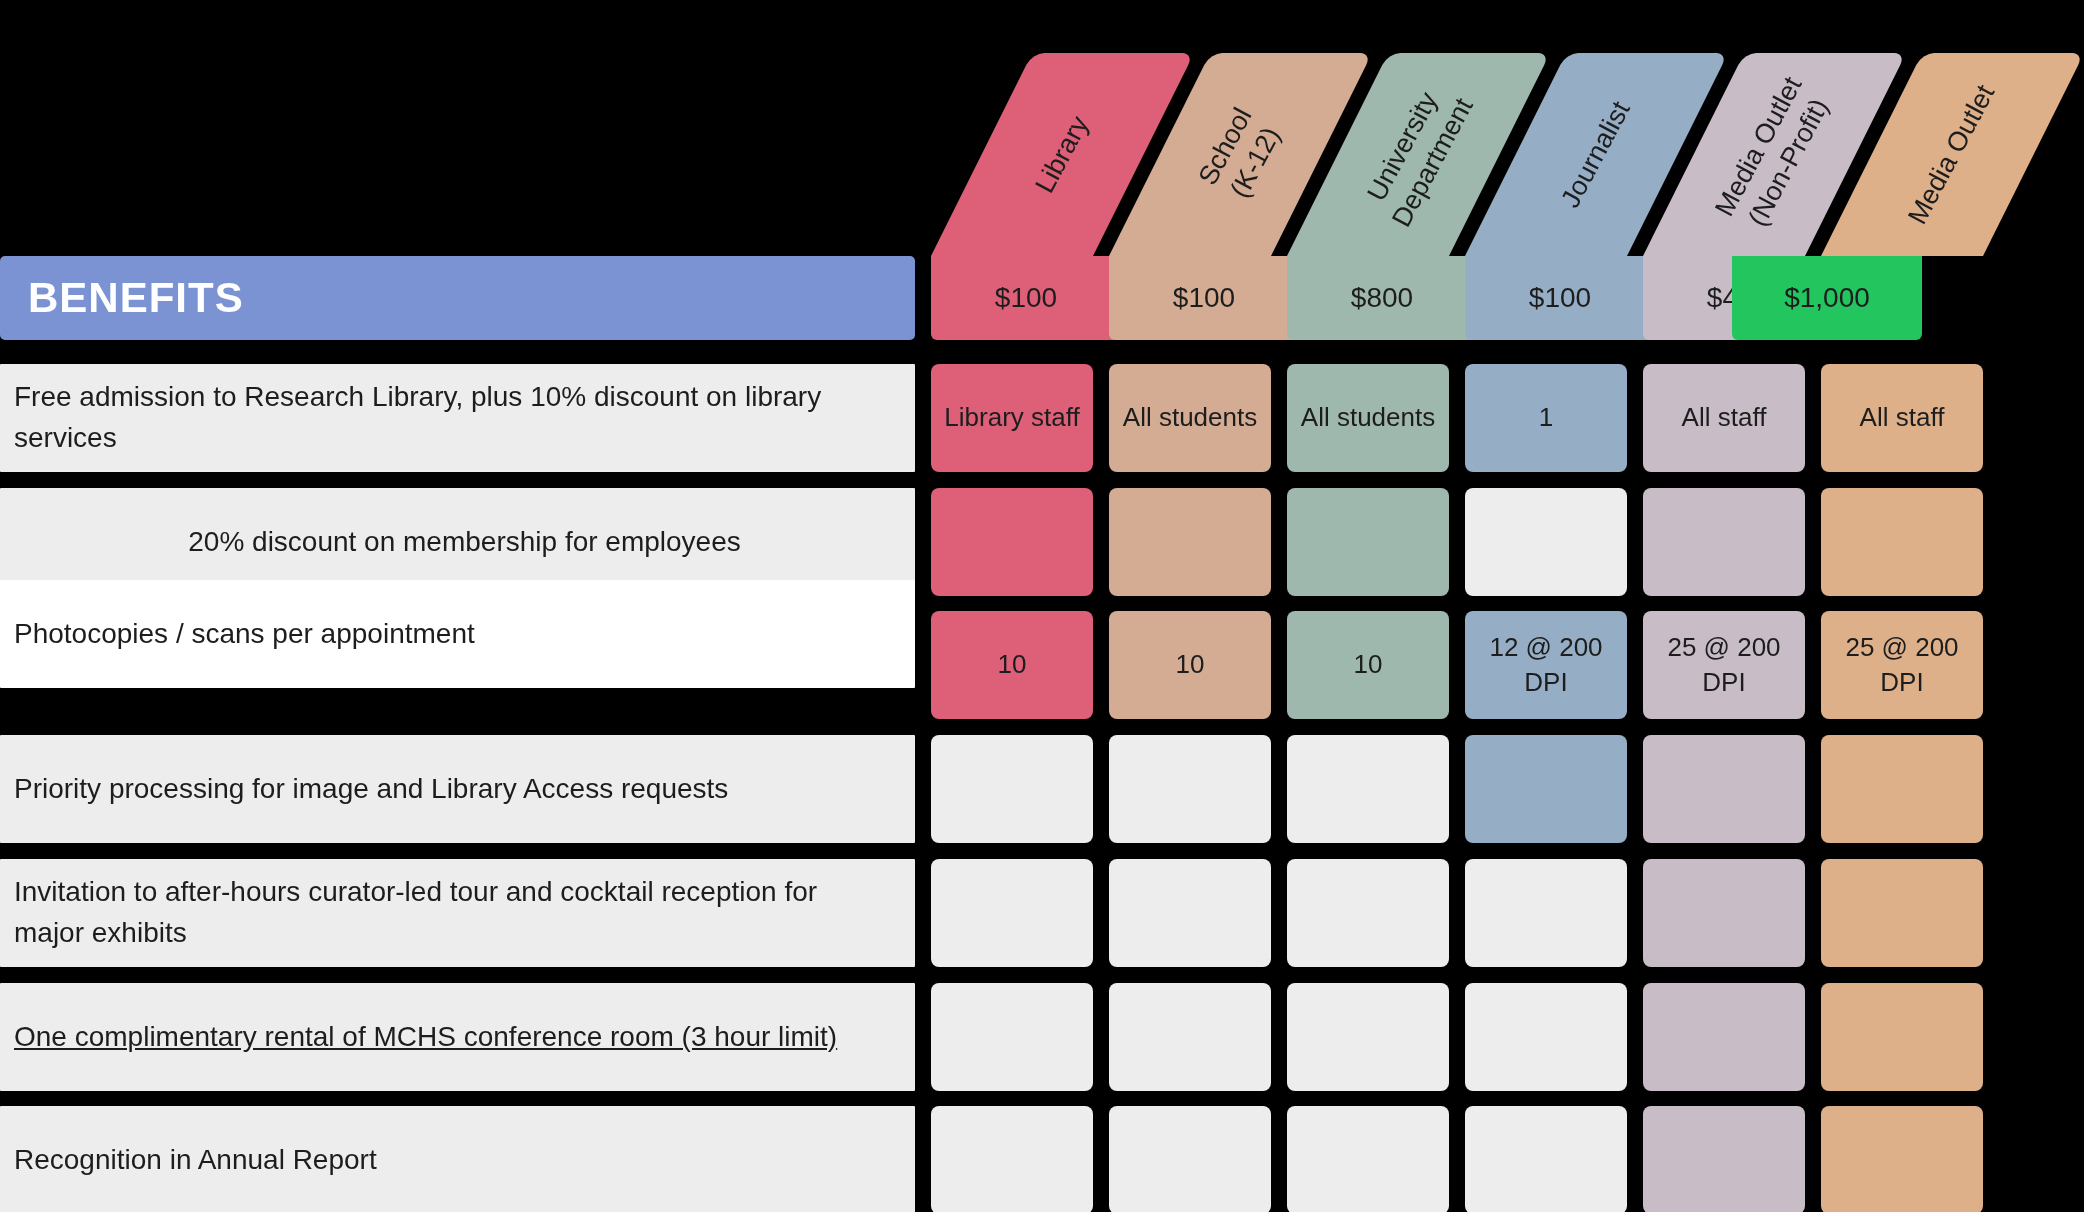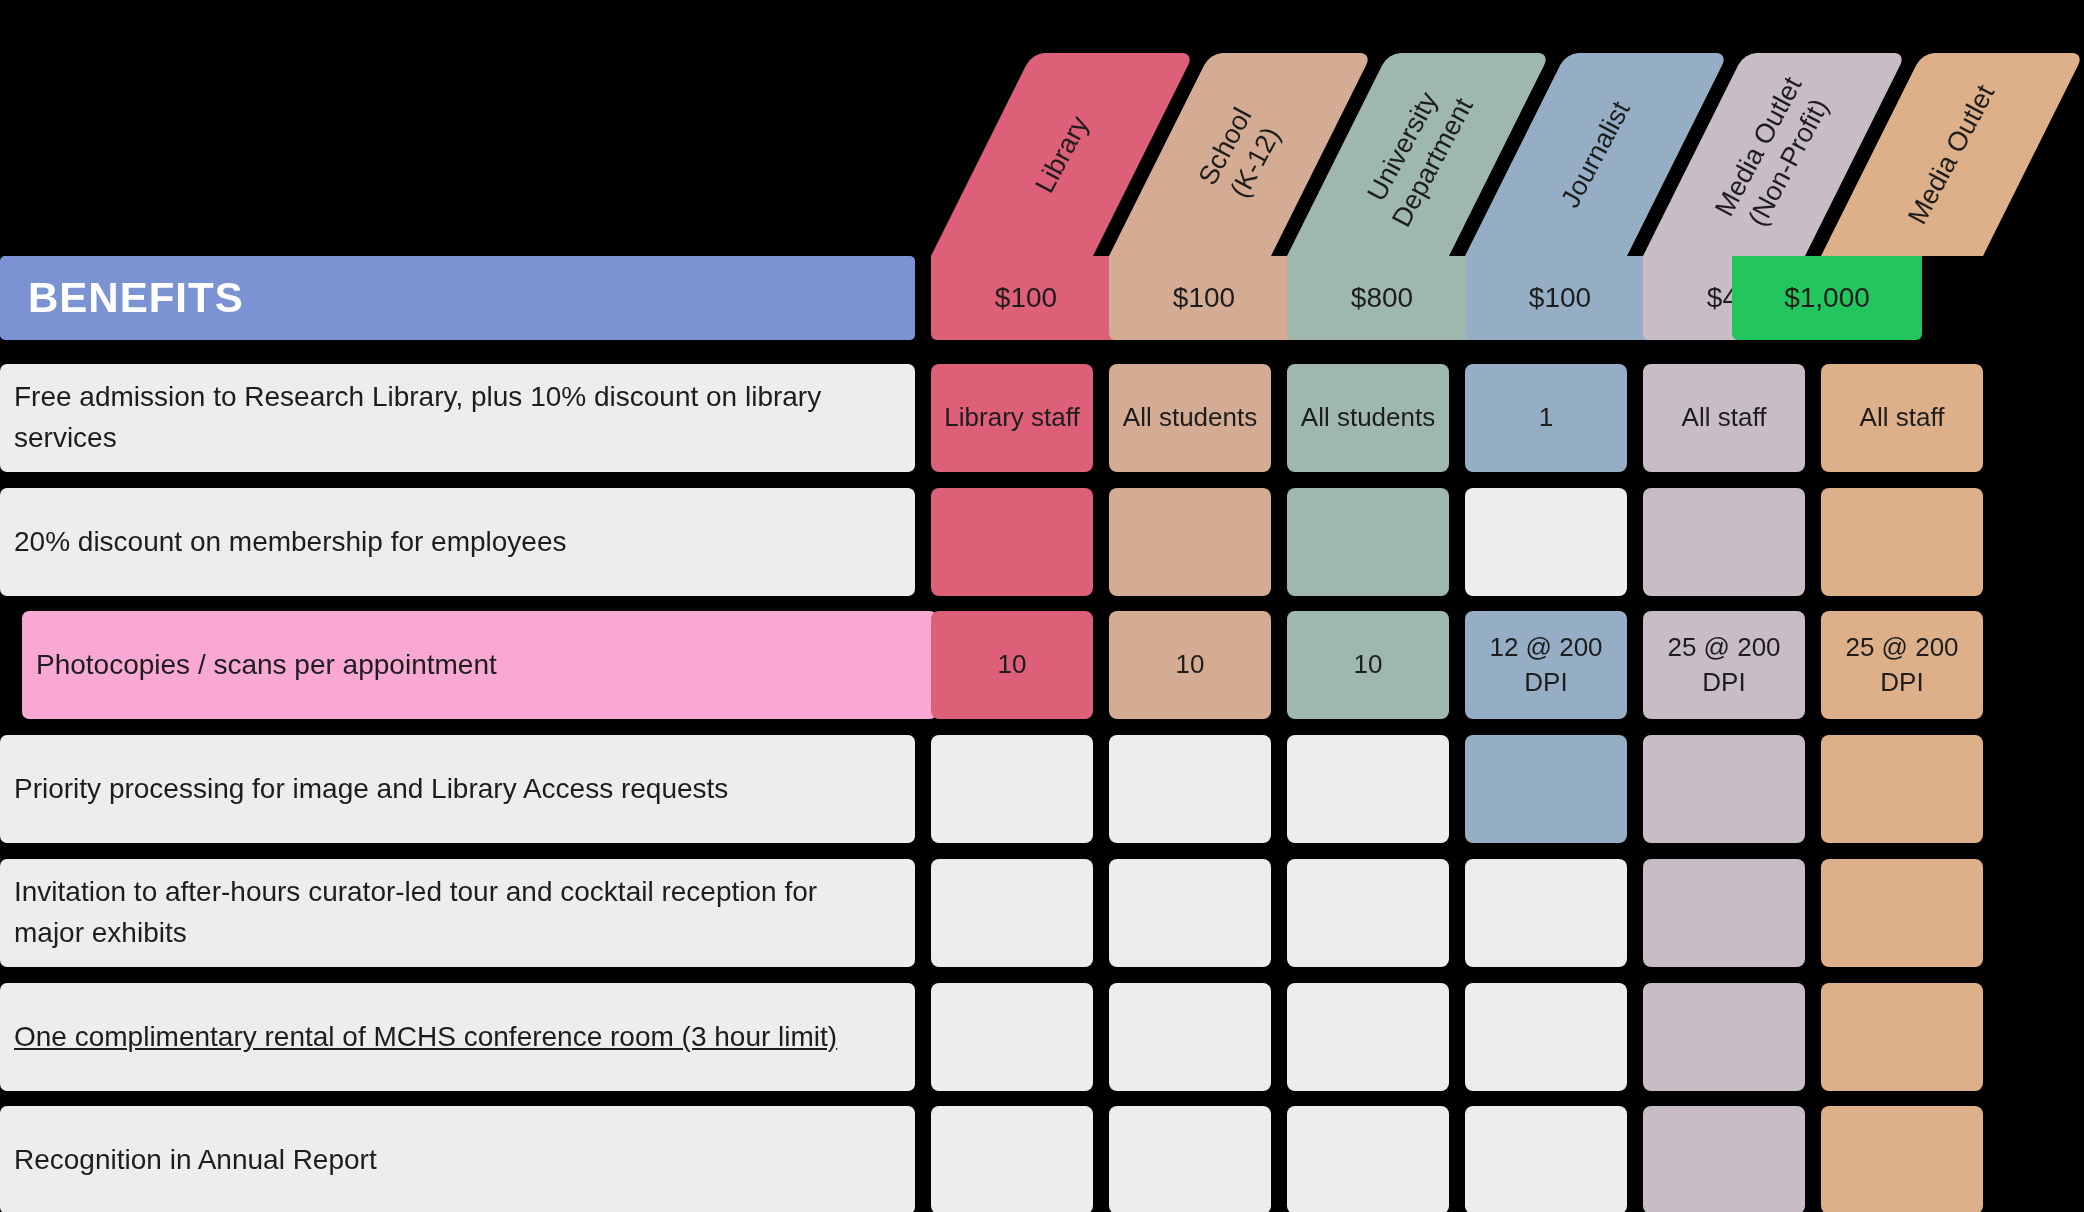--- a/index.html
+++ b/index.html
@@ -28,21 +28,21 @@
     font-size:27px;line-height:1.25;color:#1d1d1d;
   }
   .col-price{
     position:absolute;top:256px;width:190px;height:84px;
     display:flex;align-items:center;justify-content:center;
     font-size:28px;border-radius:0 0 6px 6px;
   }
   
   .row-label{
     position:absolute;left:0;width:915px;height:108px;background:#ededed;
-    display:flex;align-items:center;border-radius:7px;
+    display:flex;align-items:center;border-radius:1px;
   }
   .row-label span{
     display:block;max-width:830px;padding-left:14px;
     font-size:28px;line-height:1.45;color:#1d1d1d;
   }
   .cell{
     position:absolute;width:162px;height:108px;border-radius:8px;
     display:flex;align-items:center;justify-content:center;
     text-align:center;font-size:26px;line-height:1.35;color:#1d1d1d;
     padding:0 6px;box-sizing:border-box;
@@ -87,30 +87,30 @@
   <div id="rows">
       <div class="row-label" style="top: 364px; background: rgb(237, 237, 237);">
         <span>Free admission to Research Library, plus 10% discount on library services</span>
       </div>
       <div class="cell" style="left: 931px; top: 364px; background: rgb(221, 95, 120);">Library staff</div>
       <div class="cell" style="left: 1109px; top: 364px; background: rgb(211, 172, 147);">All students</div>
       <div class="cell" style="left: 1287px; top: 364px; background: rgb(159, 184, 174);">All students</div>
       <div class="cell" style="left: 1465px; top: 364px; background: rgb(149, 174, 198);">1</div>
       <div class="cell" style="left: 1643px; top: 364px; background: rgb(200, 189, 199);">All staff</div>
       <div class="cell" style="left: 1821px; top: 364px; background: rgb(221, 176, 138);">All staff</div>
-      <div class="row-label" style="top: 488px; background: rgb(237, 237, 237);">
+      <div class="row-label" style="top: 488px; background: rgb(237, 237, 237); justify-content: center;">
         <span>20% discount on membership for employees</span>
       </div>
       <div class="cell" style="left: 931px; top: 488px; background: rgb(221, 95, 120);"></div>
       <div class="cell" style="left: 1109px; top: 488px; background: rgb(211, 172, 147);"></div>
       <div class="cell" style="left: 1287px; top: 488px; background: rgb(159, 184, 174);"></div>
       <div class="cell" style="left: 1465px; top: 488px; background: rgb(237, 237, 237);"></div>
       <div class="cell" style="left: 1643px; top: 488px; background: rgb(200, 189, 199);"></div>
       <div class="cell" style="left: 1821px; top: 488px; background: rgb(221, 176, 138);"></div>
-      <div class="row-label" style="top: 611px; background: #f9a8d4; margin-left: 22px;">
+      <div class="row-label" style="top: 580px; background: #ffffff;">
         <span>Photocopies / scans per appointment</span>
       </div>
       <div class="cell" style="left: 931px; top: 611px; background: rgb(221, 95, 120);">10</div>
       <div class="cell" style="left: 1109px; top: 611px; background: rgb(211, 172, 147);">10</div>
       <div class="cell" style="left: 1287px; top: 611px; background: rgb(159, 184, 174);">10</div>
       <div class="cell" style="left: 1465px; top: 611px; background: rgb(149, 174, 198);">12 @ 200 DPI</div>
       <div class="cell" style="left: 1643px; top: 611px; background: rgb(200, 189, 199);">25 @ 200 DPI</div>
       <div class="cell" style="left: 1821px; top: 611px; background: rgb(221, 176, 138);">25 @ 200 DPI</div>
       <div class="row-label" style="top: 735px; background: rgb(237, 237, 237);">
         <span>Priority processing for image and Library Access requests</span>

